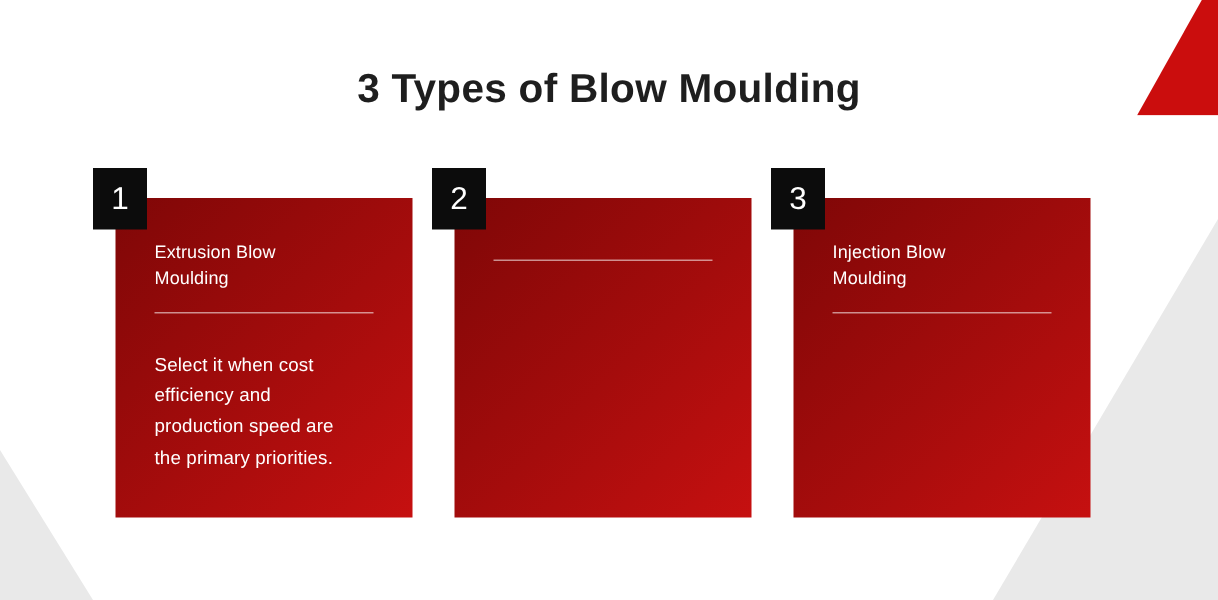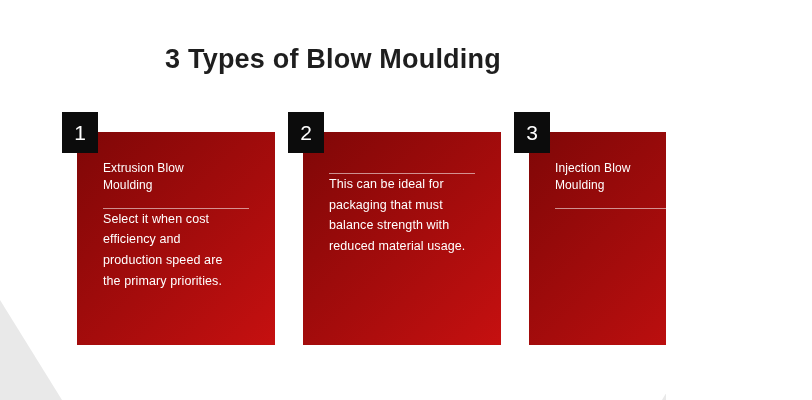--- a/index.html
+++ b/index.html
@@ -1,19 +1,19 @@
 <!DOCTYPE html>
 <html><head>
 <meta charset="utf-8">
 <style>
   * { margin: 0; padding: 0; box-sizing: border-box; }
   html, body { background: #ffffff; }
   #canvas {
     position: relative;
-    width: 666px;
+    width: 812px;
     height: 400px;
     overflow: hidden;
     background: #ffffff;
     font-family: "Liberation Sans", sans-serif;
   }
   
   .tri-top-right {
     position: absolute;
     left: 758px; top: 0;
     width: 54px; height: 77px;
@@ -77,20 +77,21 @@
     white-space: pre-line;
     letter-spacing: 0.1px;
   }
   .card-divider {
     height: 1px;
     background: rgba(255,255,255,0.55);
     border: none;
     margin-top: 13px;
   }
   .card-desc {
+    margin-top: 24px;
     font-size: 12.5px;
     line-height: 1.65;
     white-space: pre-line;
     letter-spacing: 0.1px;
   }
 </style>
 </head>
 <body>
 
 <div id="canvas">
@@ -108,24 +109,20 @@
     <hr class="card-divider">
     <div class="card-desc">Select it when cost
 efficiency and
 production speed are
 the primary priorities.</div>
   </div>
 
   <div class="card card-2">
     <div class="badge">2</div>
     <hr class="card-divider">
-    <div class="card-desc">This can be ideal for
-packaging that must
-balance strength with
-reduced material usage.</div>
   </div>
 
   <div class="card card-3">
     <div class="badge">3</div>
     <div class="card-title">Injection Blow
 Moulding</div>
     <hr class="card-divider">
   </div>
 
 </div>

